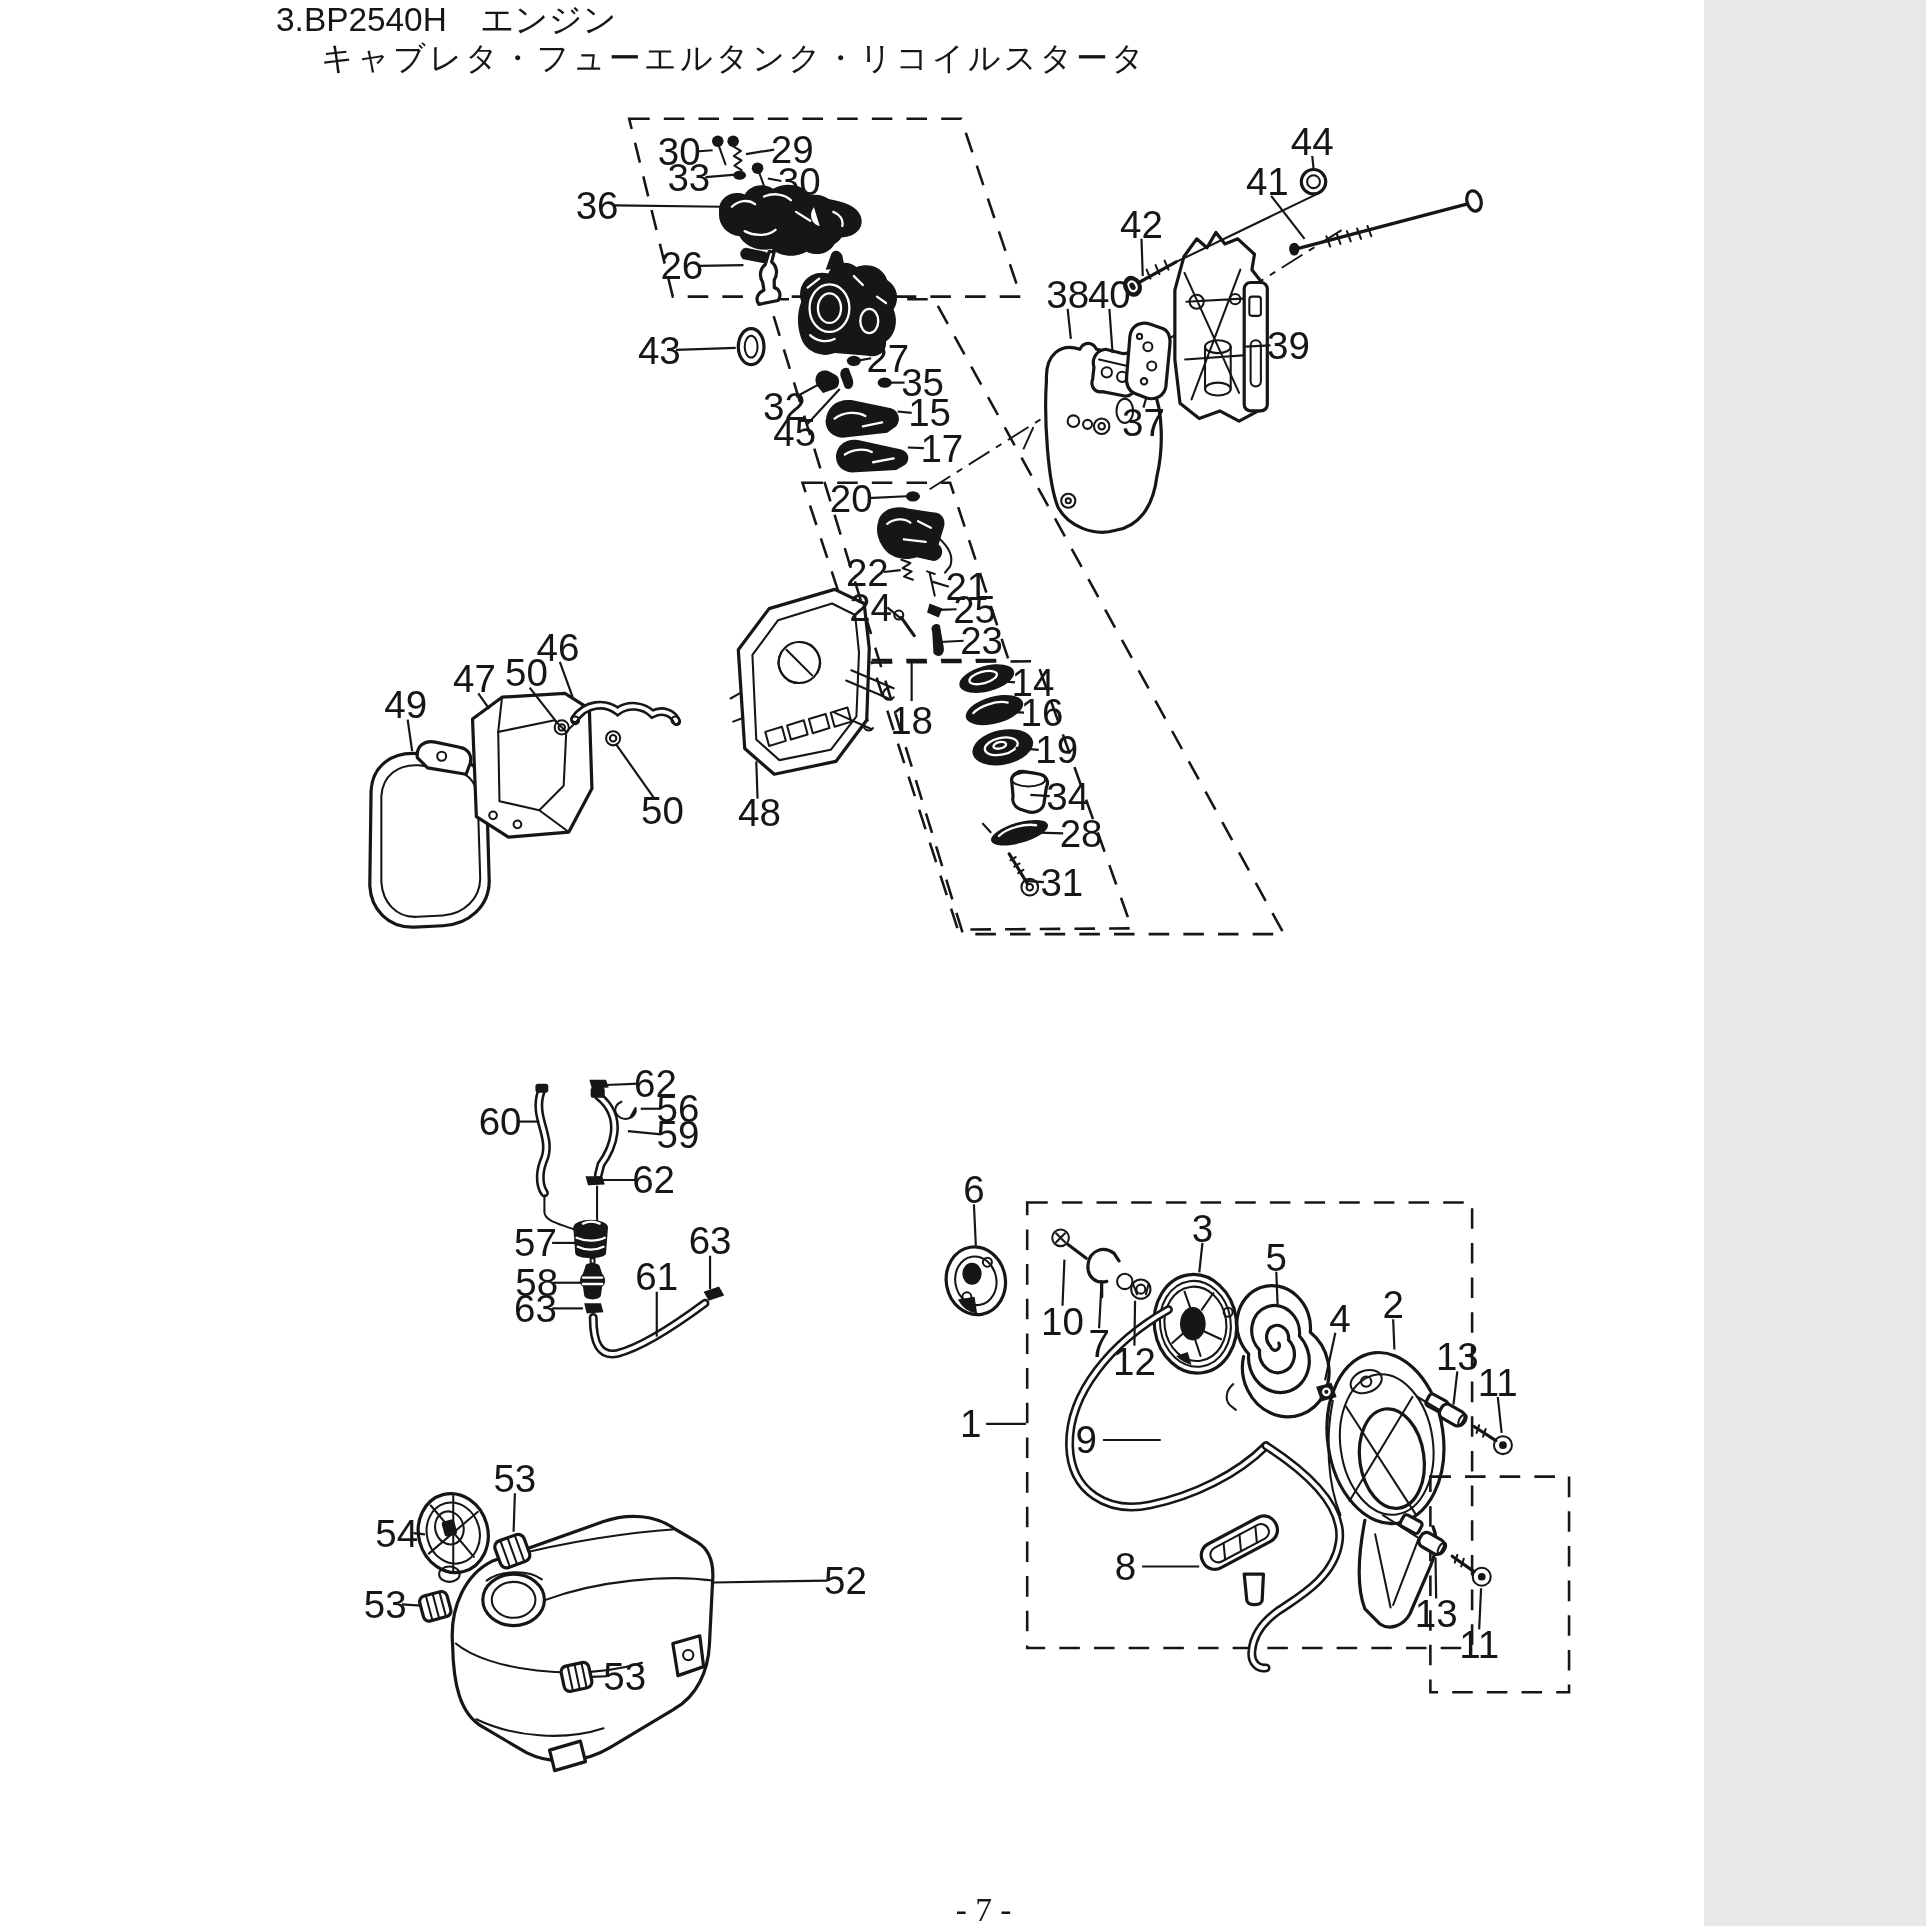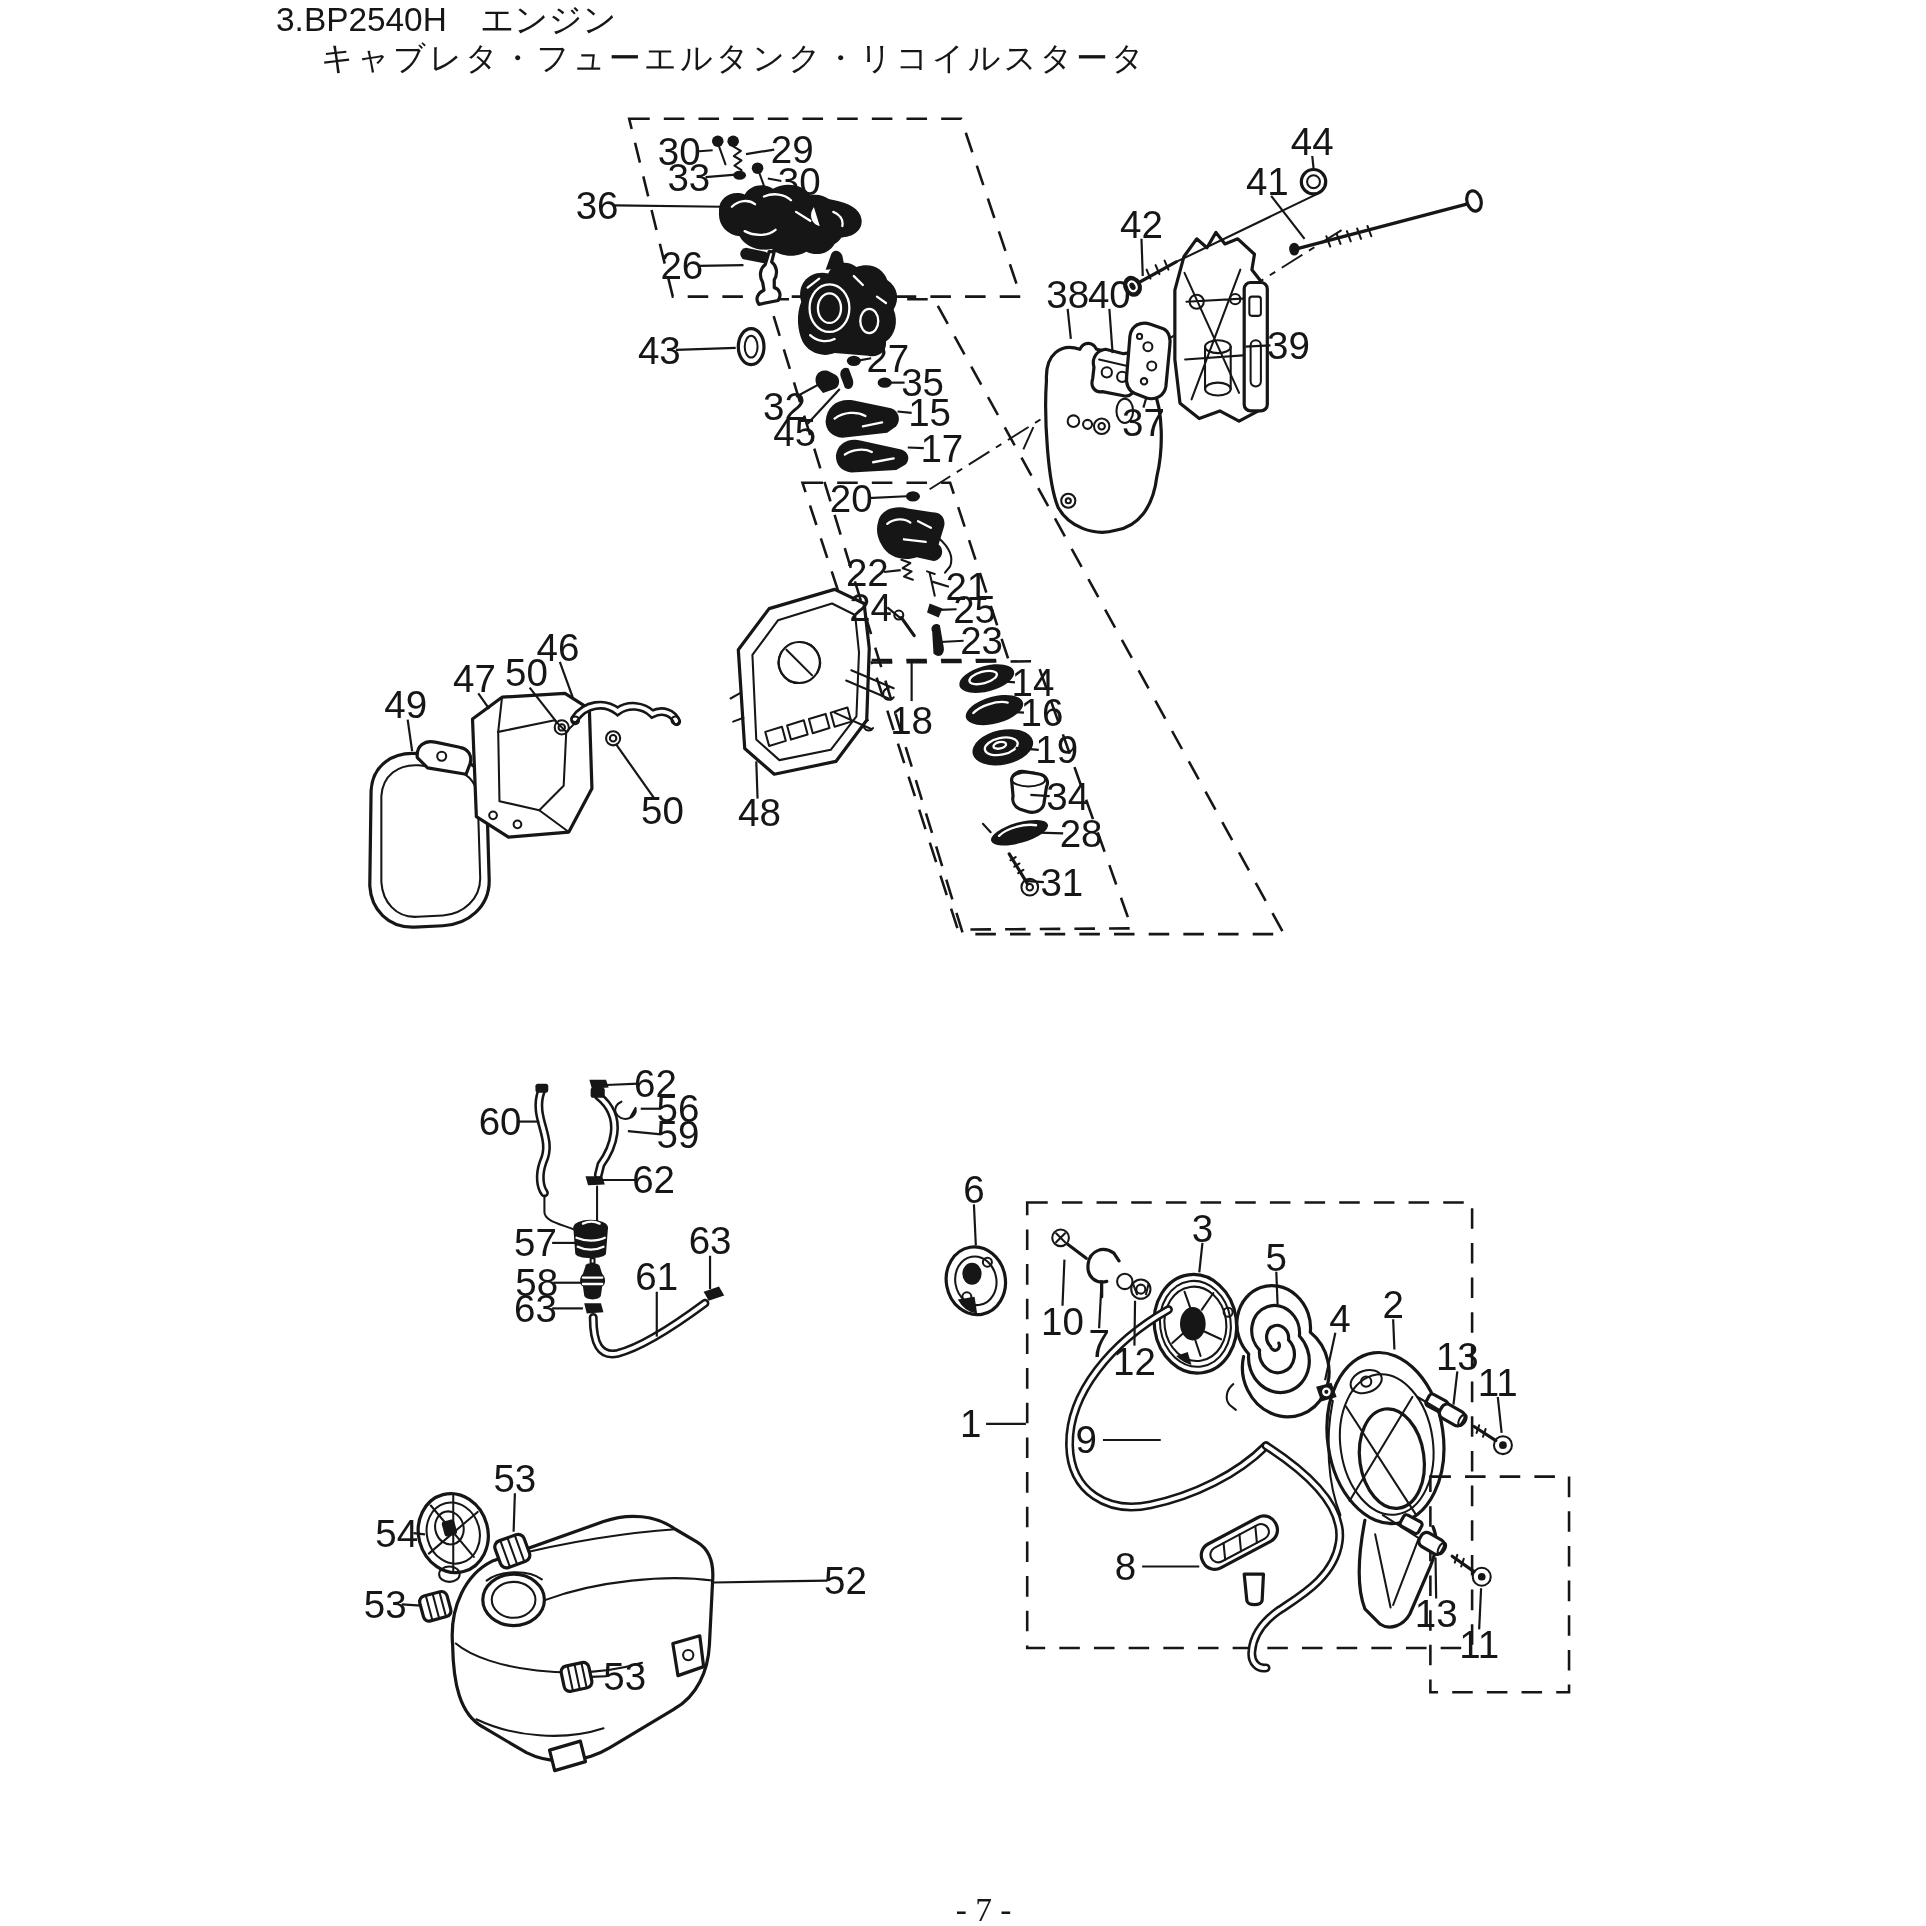--- a/index.html
+++ b/index.html
@@ -1,16 +1,16 @@
 <!DOCTYPE html>
 <html style="font-size:10.3px"><head>
 <meta charset="utf-8">
 <style>
   html,body{margin:0;padding:0;background:#e8e8e8;}
-  .page{position:relative;width:1926px;height:1926px;background:#ffffff;overflow:hidden;
+  .page{position:relative;width:1704px;height:1926px;background:#ffffff;overflow:hidden;
         font-family:"Liberation Sans",sans-serif;}
   svg{position:absolute;left:0;top:0;}
   
   .o  {stroke:#161616;fill:none;stroke-width:5;stroke-linecap:round;stroke-linejoin:round;}
   .o3 {stroke:#161616;fill:none;stroke-width:3.2;stroke-linecap:round;stroke-linejoin:round;}
   .of {stroke:#161616;fill:#ffffff;stroke-width:5;stroke-linecap:round;stroke-linejoin:round;}
   .d  {fill:#161616;stroke:none;}
   .w  {stroke:#ffffff;fill:none;stroke-width:3.6;stroke-linecap:round;}
   .tube{stroke:#161616;stroke-width:14;fill:none;stroke-linecap:round;}
   .core{stroke:#ffffff;stroke-width:6;fill:none;stroke-linecap:round;}

